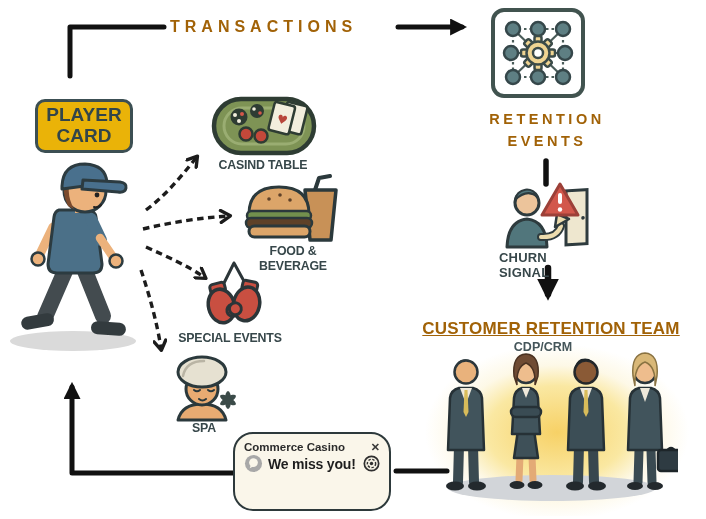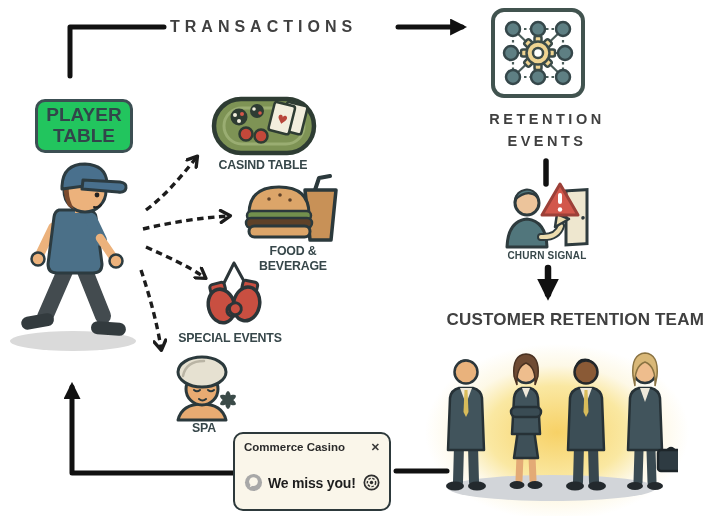--- a/index.html
+++ b/index.html
@@ -3,41 +3,41 @@
 <meta charset="utf-8">
 <style>
   html,body{margin:0;padding:0;background:#ffffff;}
   body{width:706px;height:519px;font-family:"Liberation Sans",sans-serif;}
   .canvas{position:relative;width:706px;height:519px;background:#ffffff;overflow:hidden;}
   .abs{position:absolute;}
   svg{display:block;}
   .connectors{position:absolute;left:0;top:0;z-index:5;pointer-events:none;}
   .glow{position:absolute;left:418px;top:330px;width:278px;height:186px;z-index:1;
         background:radial-gradient(ellipse 50% 50% at 50% 55%, #f7d166 0%, #fae8a2 50%, rgba(252,243,211,0.55) 72%, rgba(255,255,255,0) 95%);}
-  .heading{color:#404040;font-weight:800;}
+  .heading{color:#a16207;font-weight:800;}
   .transactions{left:170px;top:18px;font-size:16px;letter-spacing:5px;z-index:6;}
   .inference{left:477px;top:108px;width:140px;text-align:center;font-size:14.5px;letter-spacing:3.5px;line-height:1.55;z-index:6;}
-  .churnlbl{left:499px;top:250px;width:96px;text-align:center;font-size:10px;font-weight:700;color:#37474a;letter-spacing:0.2px;z-index:6;}
-  .ret-title{left:398px;top:310px;width:306px;text-align:right;font-size:17px;letter-spacing:0.2px;z-index:6;}
+  .churnlbl{left:499px;top:250px;width:96px;font-size:13px;font-weight:700;color:#37474a;letter-spacing:0.2px;z-index:6;}
+  .ret-title{left:398px;top:319px;width:306px;text-align:center;font-size:17px;letter-spacing:0.2px;z-index:6;text-decoration:underline;}
   .ret-sub{left:398px;top:340px;width:290px;text-align:center;font-size:12.5px;font-weight:800;color:#44555a;z-index:6;}
   .act-label{position:absolute;text-align:center;font-size:13px;font-weight:700;color:#37474a;letter-spacing:-0.2px;transform:scaleX(.95);z-index:4;}
   .lbl-casino{left:202px;top:157px;width:122px;}
   .lbl-food{left:232px;top:243px;width:122px;}
   .lbl-events{left:172px;top:330px;width:116px;}
   .lbl-spa{left:170px;top:420px;width:68px;}
-  .player-sign{left:35px;top:99px;width:92px;z-index:4;background:#22c55e;border:3.5px solid #3c4f53;
+  .player-sign{left:35px;top:99px;width:92px;z-index:4;background:#eab308;border:3.5px solid #3c4f53;
                border-radius:10px;text-align:center;padding:3px 0 4px 0;
                color:#32454a;font-weight:700;font-size:19px;line-height:1.08;letter-spacing:0px;
                font-stretch:condensed;}
   .notif{left:233px;top:432px;width:158px;height:79px;z-index:7;background:#faf6ea;
-         border:2.5px solid #2d393b;border-radius:10px;box-sizing:border-box;padding:7px 9px 5px 9px;}
+         border:2.5px solid #2d393b;border-radius:20px;box-sizing:border-box;padding:7px 9px 5px 9px;}
   .notif .row1{display:flex;align-items:center;justify-content:space-between;}
   .notif .appname{font-size:11.5px;font-weight:700;color:#2b2b2b;}
   .notif .close{font-size:11px;color:#3a3a3a;font-weight:700;cursor:default;line-height:1;}
-  .notif .row2{display:flex;align-items:center;gap:5px;margin-top:20px;}
+  .notif .row2{display:flex;align-items:center;gap:5px;margin-top:1px;}
   .notif .msg{font-size:14px;font-weight:800;color:#1e1e1e;flex:1;letter-spacing:-0.2px;}
   .notif .row3{font-size:11px;color:#353535;margin-top:3px;}
   .z2{z-index:2;}
 </style>
 </head>
 <body>
 
 <div class="canvas">
 
   <div class="glow"></div>
@@ -70,24 +70,25 @@
     <path d="M141 270 C150 297 157 323 161 348" fill="none" stroke="#1c1c1c" stroke-width="3.4" stroke-dasharray="6.5 4.5" marker-end="url(#mDash)"></path>
   </svg>
 
   <div class="abs heading transactions">TRANSACTIONS</div>
   <div class="abs heading inference">
     <div>RETENTION</div>
     <div>EVENTS</div>
   </div>
   <div class="abs churnlbl">CHURN SIGNAL</div>
   <div class="abs heading ret-title">CUSTOMER RETENTION TEAM</div>
+  <div class="abs ret-sub">CDP/CRM</div>
 
   <div class="abs player-sign">
     <div>PLAYER</div>
-    <div>TABLE</div>
+    <div>CARD</div>
   </div>
 
   <svg class="abs z2" style="left:5px;top:153px;" width="140" height="200" viewBox="0 0 140 200">
     <ellipse cx="68" cy="188" rx="63" ry="10" fill="#dadada"></ellipse>
 
     <path d="M48 74 L35 101" stroke="#ecb27c" stroke-width="9" stroke-linecap="round" fill="none"></path>
     <circle cx="33" cy="106" r="6.5" fill="#ecb27c" stroke="#2c3b40" stroke-width="2.5"></circle>
 
     <path d="M60 118 L40 164" stroke="#434b4f" stroke-width="16" stroke-linecap="round"></path>
     <rect x="16" y="162" width="33" height="13" rx="6.5" fill="#333b3e" transform="rotate(-10 32 168)"></rect>

